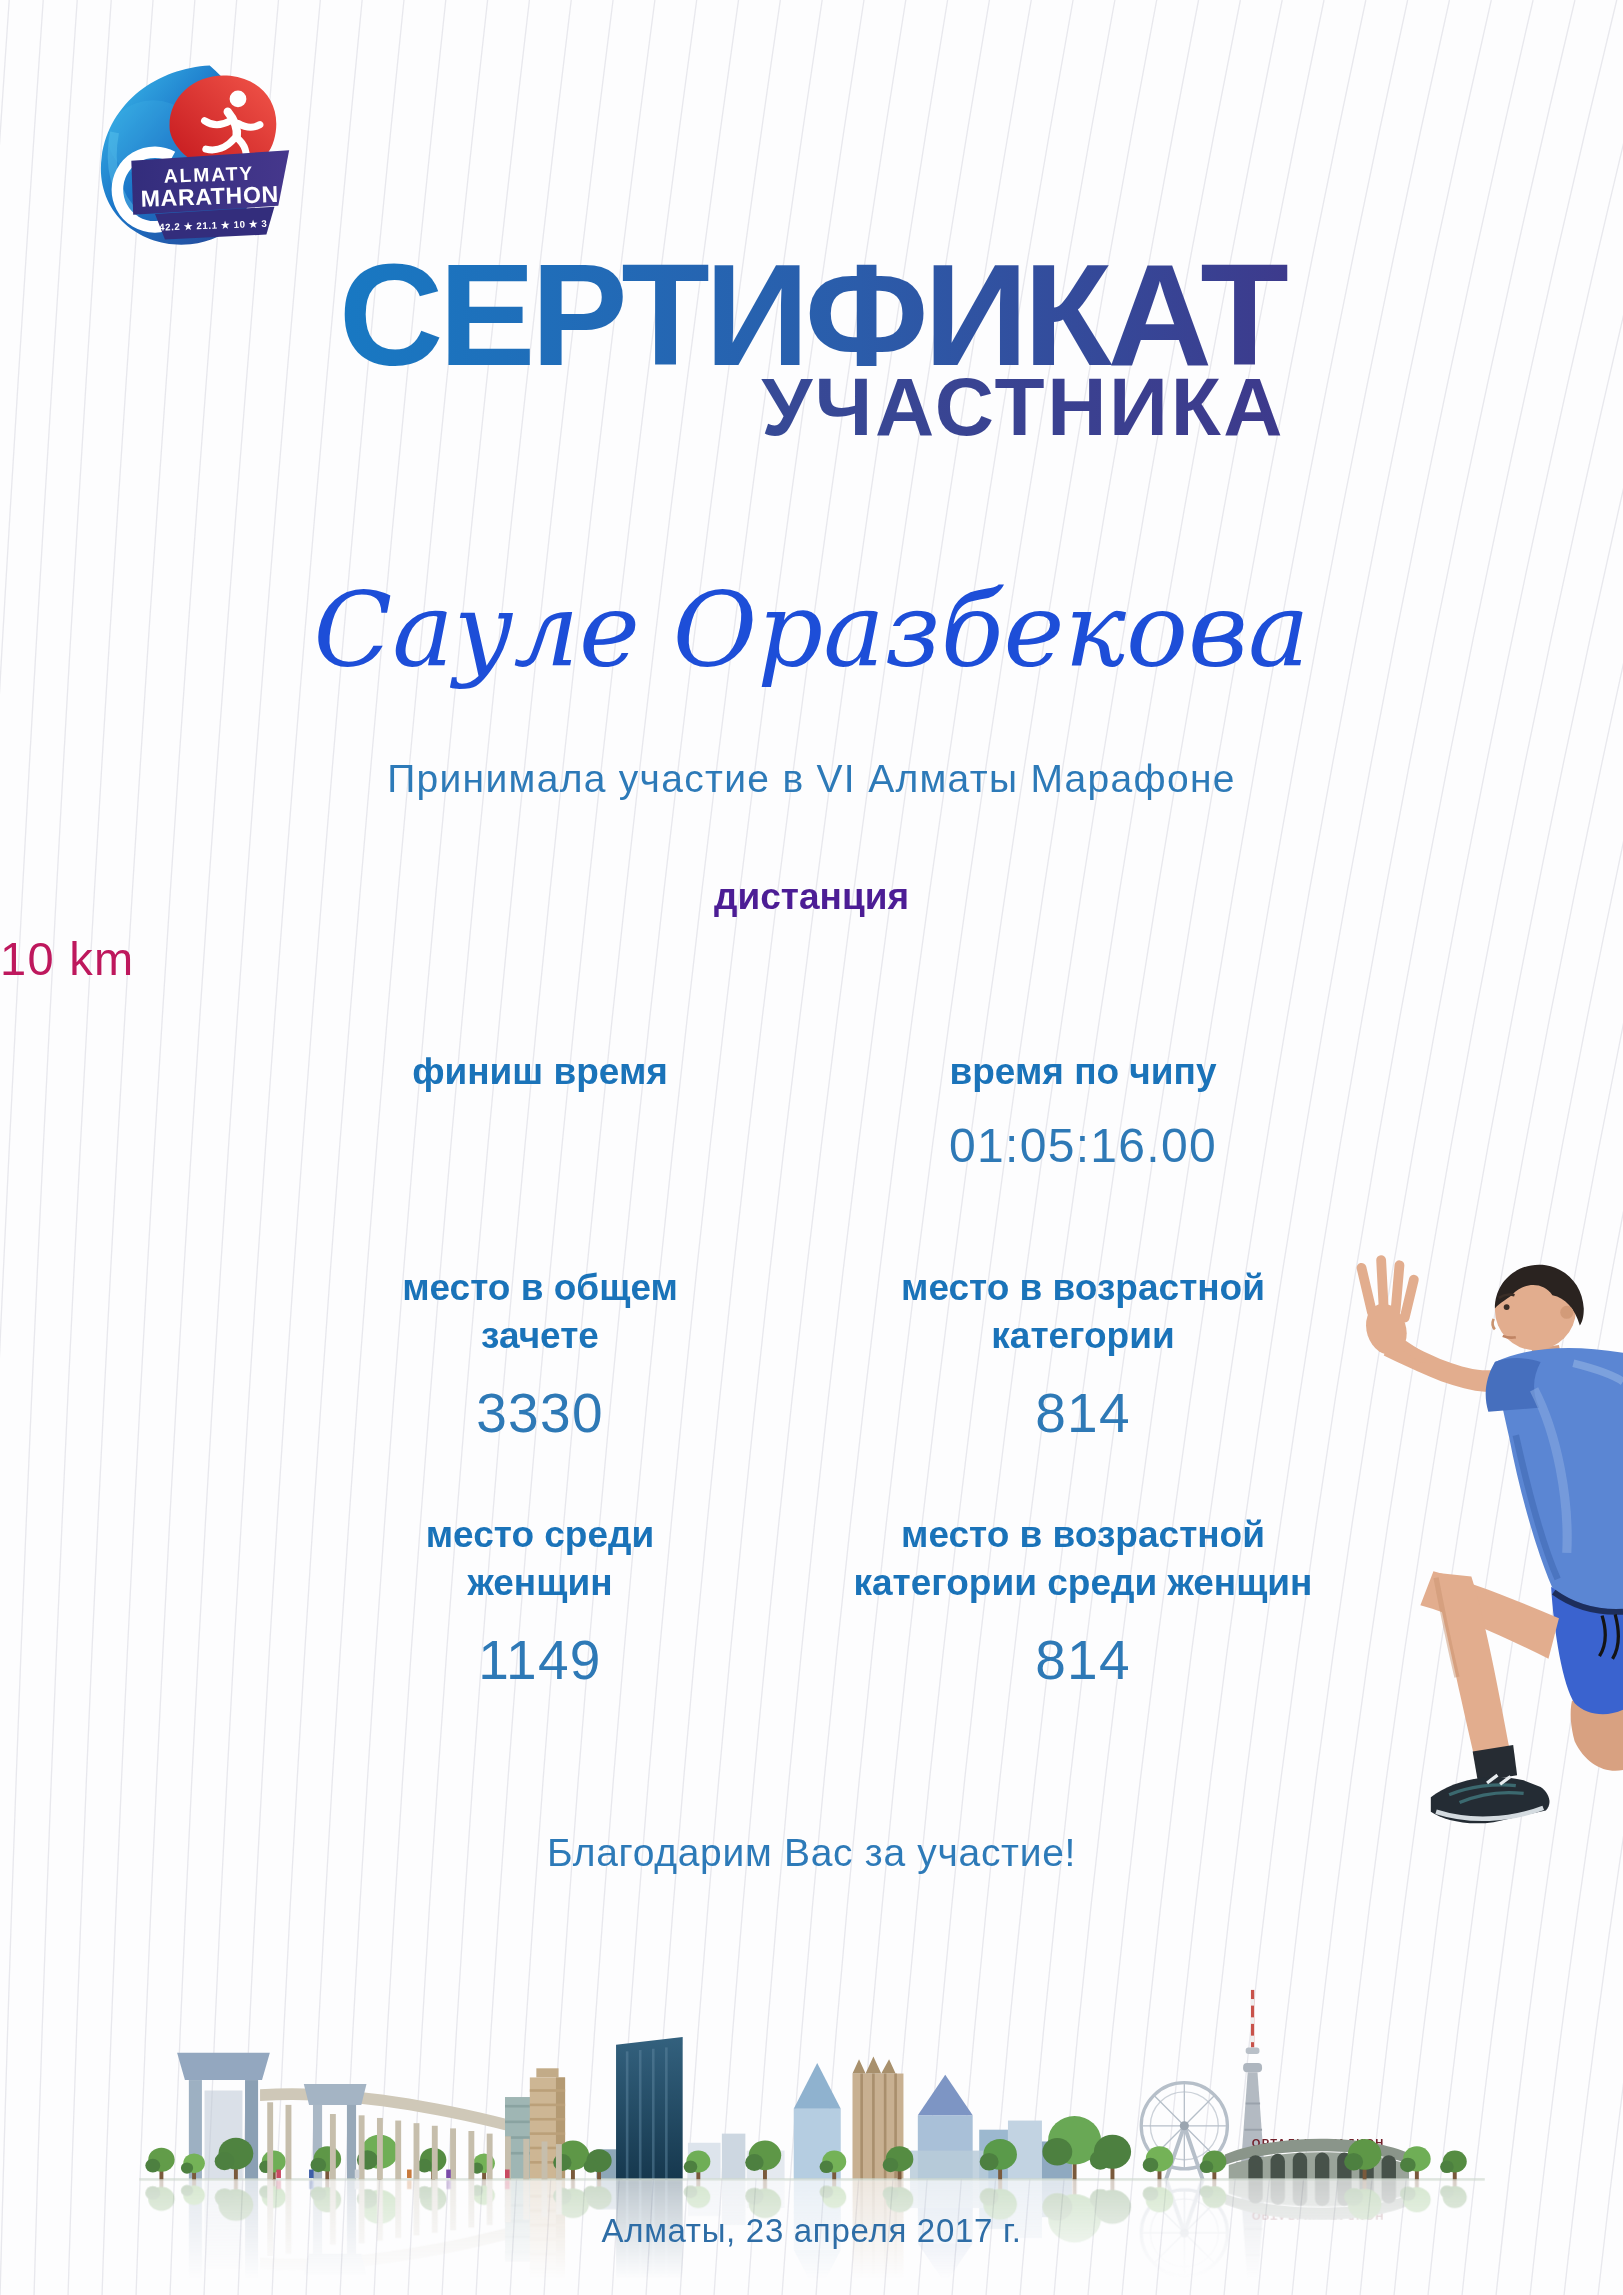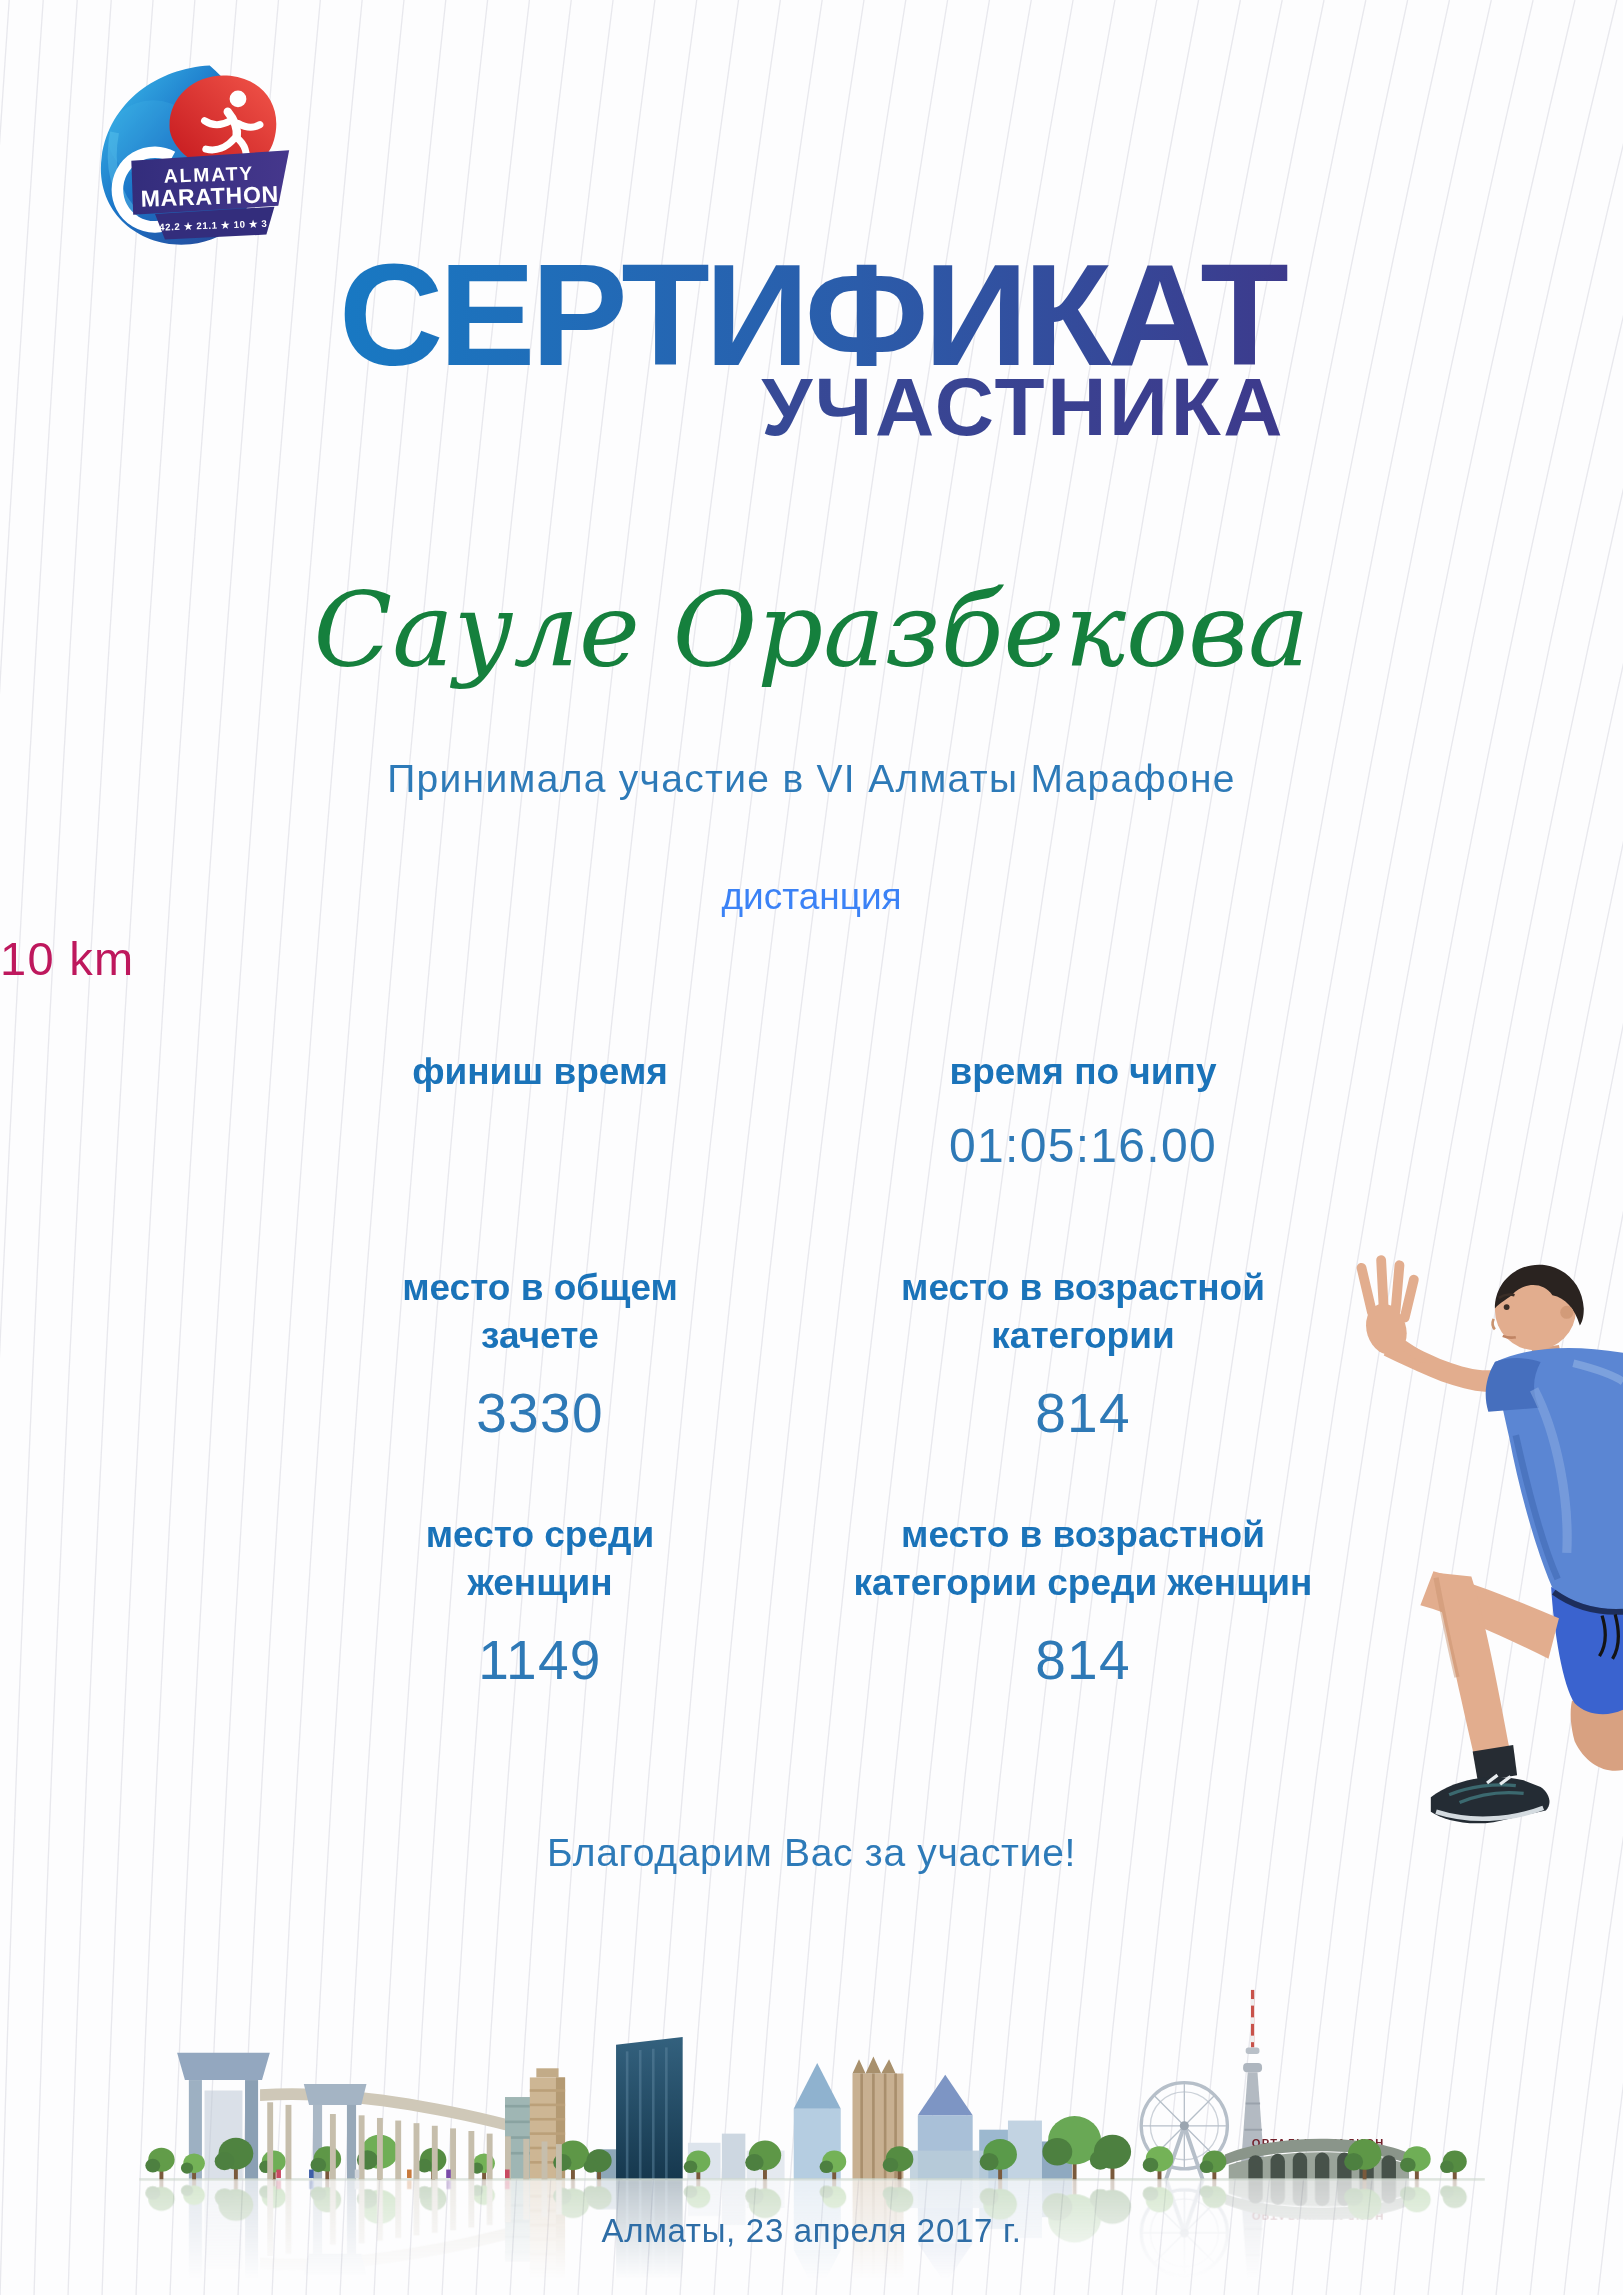--- a/index.html
+++ b/index.html
@@ -9,25 +9,25 @@
   .logo{position:absolute;left:76px;top:60px;width:216px;height:191px;z-index:3;}
   .title-block{position:absolute;top:243px;left:50%;transform:translateX(-50%);width:955px;text-align:center;z-index:2;}
   .title{font-size:145px;font-weight:700;letter-spacing:-4.6px;line-height:1;white-space:nowrap;
          background:linear-gradient(90deg,#1879c3 0%,#2b5caa 55%,#3d3a8c 100%);
          -webkit-background-clip:text;background-clip:text;-webkit-text-fill-color:transparent;color:#2b5aa6;}
   .subtitle{margin-top:-22px;text-align:right;font-size:82px;font-weight:700;letter-spacing:2.6px;line-height:1;
          padding-right:3.9px;white-space:nowrap;
          background:linear-gradient(90deg,#31579f 0%,#3d3a8c 100%);
          -webkit-background-clip:text;background-clip:text;-webkit-text-fill-color:transparent;color:#3a4694;}
   .name{position:absolute;top:570px;width:100%;text-align:center;font-family:"DejaVu Serif",serif;
-        font-style:italic;font-size:103px;color:#15803d;z-index:2;}
+        font-style:italic;font-size:103px;color:#1d4ed8;z-index:2;}
   .participation{position:absolute;top:757px;width:100%;text-align:center;font-size:39px;font-weight:300;
         letter-spacing:1.3px;color:#2d7ab8;z-index:2;}
-  .distance-label{position:absolute;top:876px;width:100%;text-align:center;font-size:37px;font-weight:400;
-        color:#3b82f6;z-index:2;}
+  .distance-label{position:absolute;top:876px;width:100%;text-align:center;font-size:37px;font-weight:700;
+        color:#4c1d95;z-index:2;}
   .distance-value{position:absolute;top:931px;width:100%;font-size:47px;font-weight:300;
         letter-spacing:1.3px;color:#be185d;z-index:2;}
   .stats-row{position:absolute;left:50%;transform:translateX(-50%);width:1086px;display:flex;z-index:2;}
   .row1{top:1048px;justify-content:space-between;} .row2{top:1264px;} .row3{top:1511px;}
   .stat{flex:1;text-align:center;}
   .stat-label{font-size:37px;font-weight:700;color:#1a73b9;line-height:1.3;}
   .stat-label span{display:block;}
   .stat-value{font-weight:300;color:#2e79b6;letter-spacing:1.3px;}
   .row1 .stat-value{margin-top:22px;font-size:48px;}
   .row2 .stat-value,.row3 .stat-value{margin-top:21px;font-size:55px;}

